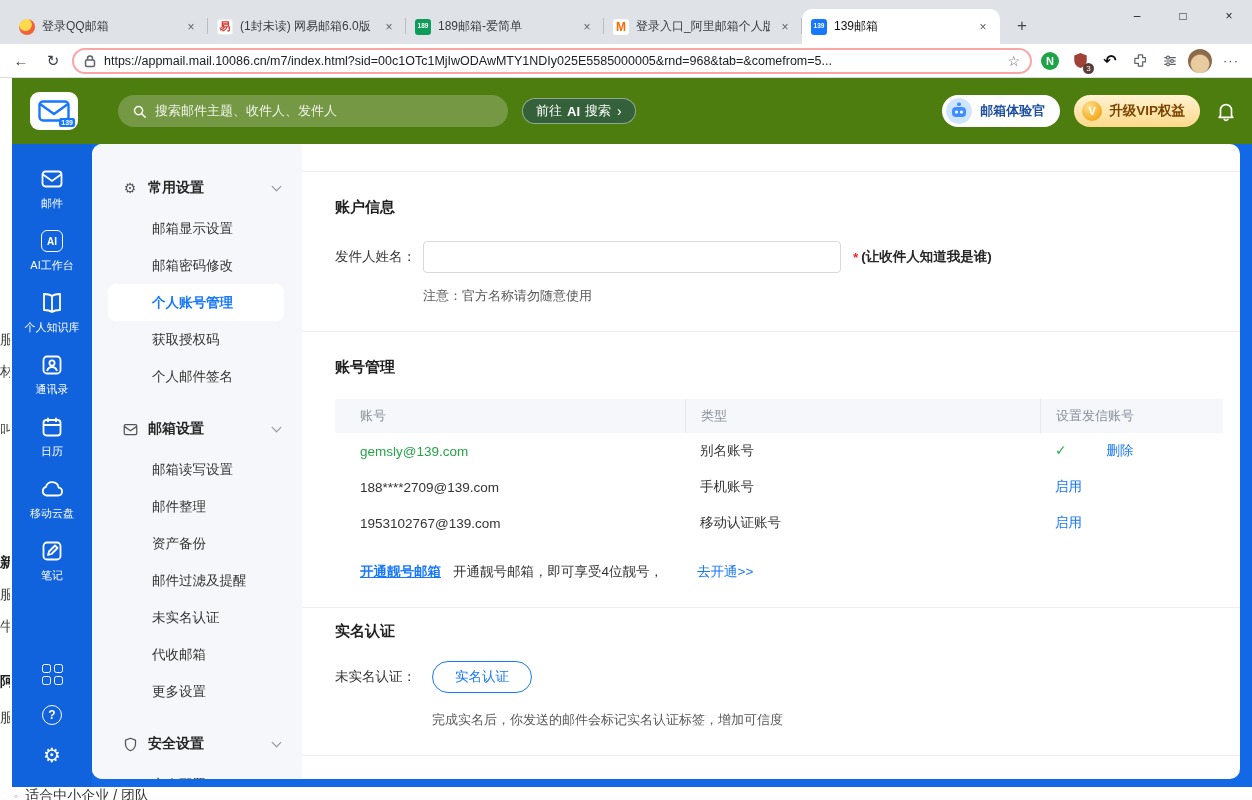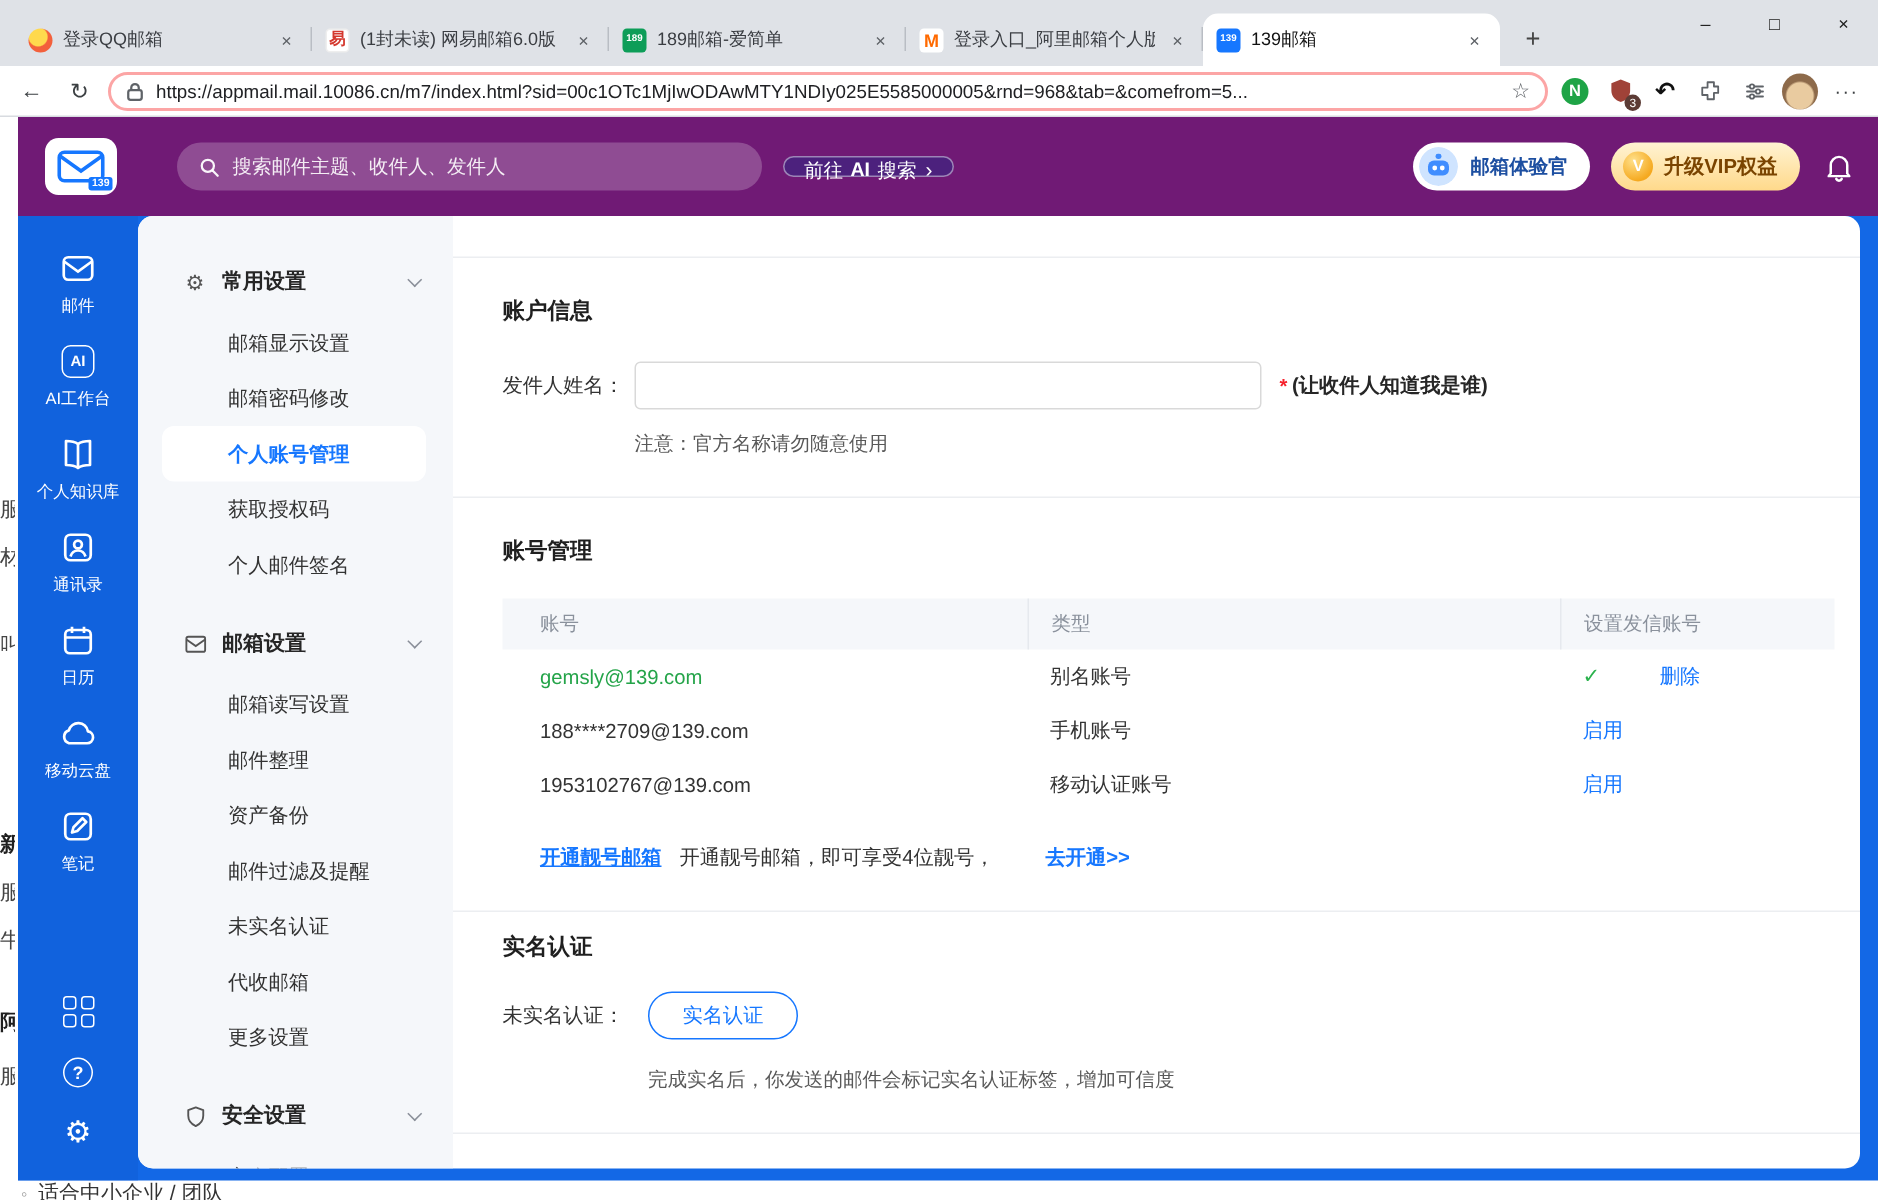--- a/index.html
+++ b/index.html
@@ -43,26 +43,26 @@
   
   .page { position:relative; width:1252px; height:722px; background:#fff; overflow:hidden; }
   .efrag { position:absolute; left:0; width:10px; overflow:hidden; font-size:14px; color:#444; line-height:18px; white-space:nowrap; }
   .efrag.b { font-weight:bold; color:#1f1f1f; }
   .bottom-frag { position:absolute; left:14px; top:709px; font-size:14px; color:#333; display:flex; gap:7px; align-items:center; }
   .bdot { color:#999; font-size:12px; }
 
   
   .app { position:absolute; left:12px; top:0; width:1240px; height:709px; background:#1368E6; overflow:hidden; }
 
-  .topbar { position:absolute; left:0; top:0; width:100%; height:66px; background:#701a75; display:flex; align-items:center; padding:0 14px 0 18px; gap:14px; }
+  .topbar { position:absolute; left:0; top:0; width:100%; height:66px; background:#4d7c0f; display:flex; align-items:center; padding:0 14px 0 18px; gap:14px; }
   .logo { width:48px; height:38px; background:#fff; border-radius:9px; position:relative; display:flex; align-items:center; justify-content:center; flex:none; }
   .logo-badge { position:absolute; right:3px; bottom:3px; background:#1677ff; color:#fff; font-size:7px; font-weight:bold; padding:1px 2px; border-radius:2px; line-height:1; }
   .search { width:390px; height:32px; margin-left:26px; background:rgba(255,255,255,0.22); border-radius:16px; display:flex; align-items:center; padding:0 14px; gap:8px; flex:none; }
   .search-ph { color:rgba(255,255,255,0.9); font-size:13px; white-space:nowrap; }
-  .ai-pill { height:14px; border-radius:15px; background:rgba(10,50,140,0.35); border:1px solid rgba(255,255,255,0.45); display:flex; align-items:flex-start; padding:0 13px; gap:5px; color:#fff; font-size:13px; flex:none; }
+  .ai-pill { height:26px; border-radius:15px; background:rgba(10,50,140,0.35); border:1px solid rgba(255,255,255,0.45); display:flex; align-items:center; padding:0 13px; gap:5px; color:#fff; font-size:13px; flex:none; }
   .ai-b { font-weight:bold; }
   .ai-chev { font-size:14px; margin-left:1px; }
   .tb-spacer { flex:1; }
   .xp-pill { height:32px; border-radius:16px; background:#fff; display:flex; align-items:center; padding:0 15px 0 4px; gap:8px; flex:none; }
   .xp-avatar { width:26px; height:26px; border-radius:50%; overflow:hidden; flex:none; }
   .xp-text { color:#1d4fa1; font-size:13px; font-weight:bold; white-space:nowrap; }
   .vip-pill { height:32px; border-radius:16px; background:linear-gradient(180deg,#fff3d2,#ffd98b); display:flex; align-items:center; padding:0 15px 0 8px; gap:7px; flex:none; }
   .vip-ic { width:20px; height:20px; border-radius:50%; background:radial-gradient(circle at 35% 30%, #ffe08a, #f5a91f 72%); color:#fff; font-size:11px; font-weight:bold; display:flex; align-items:center; justify-content:center; flex:none; }
   .vip-text { color:#7a4400; font-size:13.5px; font-weight:bold; white-space:nowrap; }
   .bell { width:24px; height:24px; flex:none; display:flex; align-items:center; justify-content:center; }
@@ -107,21 +107,21 @@
   .tbl { margin-top:22px; }
   .tbl-h { display:grid; grid-template-columns:350px 355px 1fr; height:34px; background:#F5F7FA; color:#8A919C; font-size:13px; }
   .tbl-h > div { display:flex; align-items:center; padding-left:25px; }
   .tbl-h > div + div { border-left:1px solid #E6E9EE; padding-left:15px; }
   .tbl-r { display:grid; grid-template-columns:350px 355px 1fr; height:36px; align-items:center; font-size:13.5px; color:#333; }
   .tbl-r > div { padding-left:25px; white-space:nowrap; }
   .tbl-r > div + div { padding-left:15px; }
   .acc-green { color:#24A449; }
   .lnk { color:#1677FF; text-decoration:none; white-space:nowrap; }
   .lnk.u { text-decoration:underline; font-weight:bold; }
-  .lnk.cta { margin-left:34px; font-weight:bold; }
+  .lnk.cta { margin-left:34px; font-weight:normal; }
   .check { color:#2AB24C; font-weight:bold; margin-right:36px; font-size:14px; }
   .pretty-row { margin-top:22px; padding-left:25px; font-size:13.5px; color:#333; display:flex; align-items:center; }
   .pretty-text { margin-left:12px; }
 
   .rn-row { margin-top:20px; display:flex; align-items:center; }
   .rn-label { font-size:13.5px; color:#333; width:97px; flex:none; }
   .rn-btn { height:32px; padding:0 22px; border:1px solid #1677FF; background:#fff; color:#1677FF; font-size:13.5px; border-radius:17px; font-family:inherit; }
   .rn-note { margin-top:18px; margin-left:97px; font-size:13px; color:#595959; }
 </style>
 </head>

